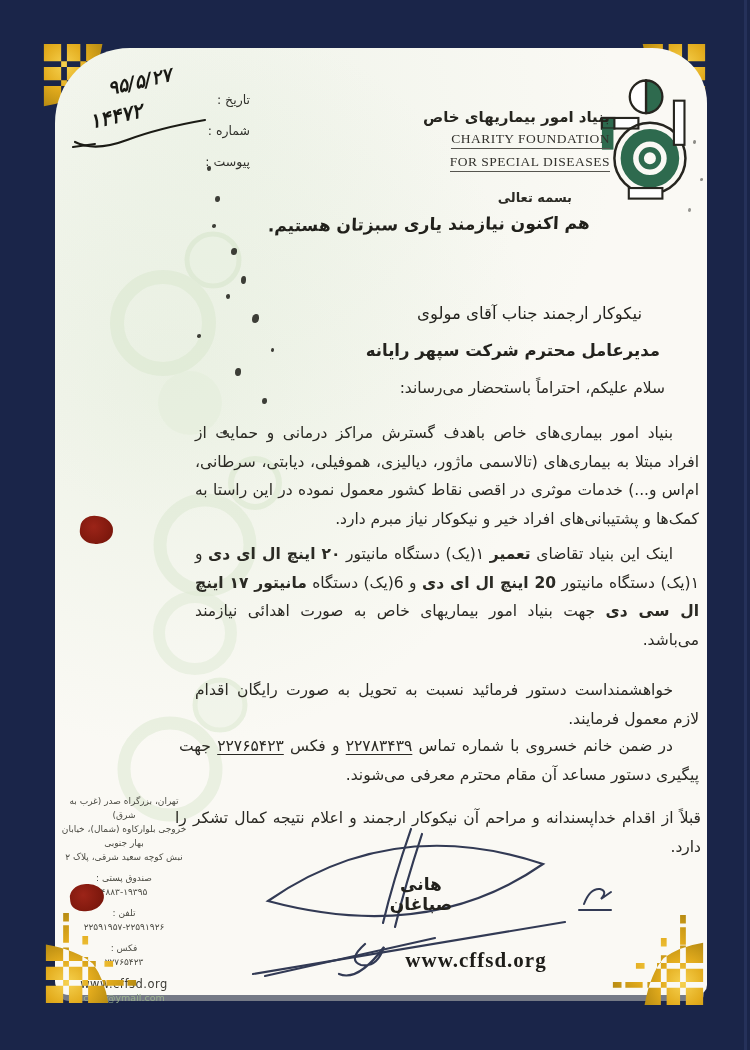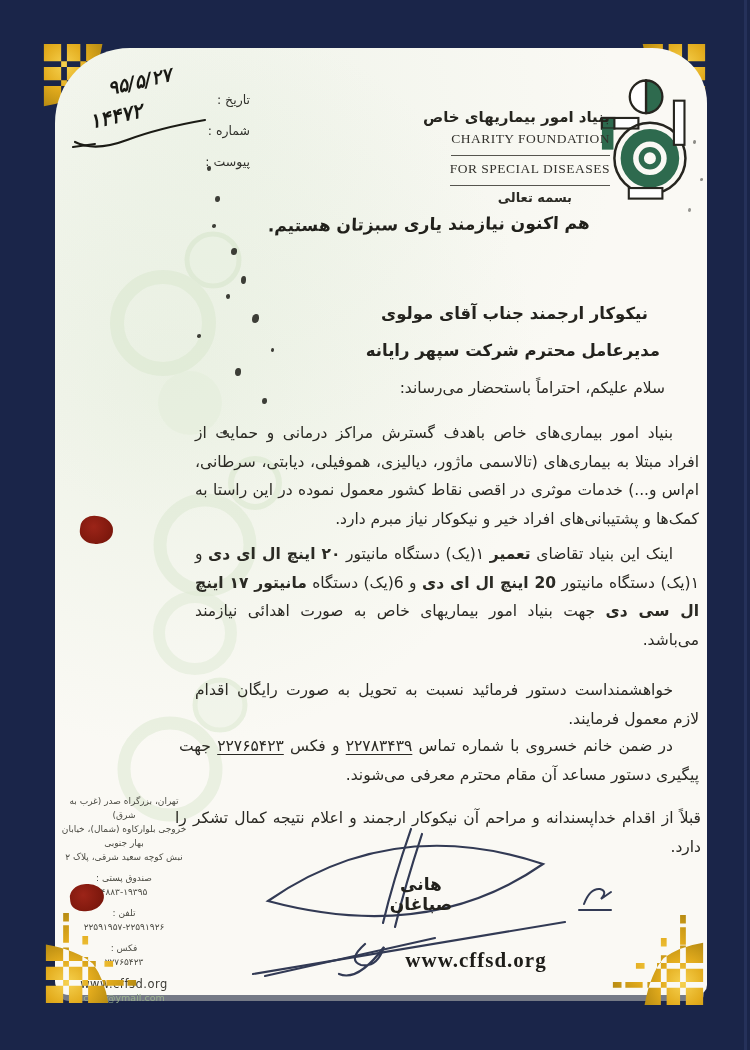--- a/index.html
+++ b/index.html
@@ -34,26 +34,26 @@
     letter-spacing:2px;font-size:19px;transform:rotate(-13deg);white-space:nowrap;direction:ltr;}
   .hand.date{left:52px;top:22px;}
   .hand.num{left:34px;top:56px;font-size:20px;}
   .swash{position:absolute;left:16px;top:66px;}
   
   .logo{position:absolute;left:545px;top:28px;width:96px;height:130px;}
   .orgblock{position:absolute;right:97px;top:60px;text-align:right;color:#26251f;}
   .org-fa{font-size:15px;font-weight:bold;letter-spacing:0;}
   .org-en{direction:ltr;font-family:"Liberation Serif","DejaVu Serif",serif;
     font-size:13.5px;letter-spacing:.5px;color:#33322d;margin-top:5px;}
-  .org-en span{display:inline-block;border-bottom:1.3px solid #56554f;padding-bottom:8px;}
+  .org-en span{display:inline-block;border-bottom:1.3px solid #56554f;padding-bottom:1px;}
   .basmala{position:absolute;right:135px;top:142px;font-size:13px;font-weight:bold;color:#2c2b25;}
   .motto{position:absolute;right:117px;top:166px;font-size:17px;font-weight:bold;
     color:#21201b;transform:skewX(-3deg) rotate(-.5deg);}
   
-  .r1{position:absolute;right:59px;top:256px;font-size:16.5px;font-weight:bold;color:#24231e;}
+  .r1{position:absolute;right:65px;top:256px;font-size:16.5px;font-weight:normal;color:#24231e;}
   .r2{position:absolute;right:47px;top:293px;font-size:16.5px;font-weight:bold;color:#24231e;}
   .salut{position:absolute;right:42px;top:331px;font-size:15.5px;color:#2b2a24;}
   .para{position:absolute;margin:0;font-size:15.5px;line-height:28.5px;color:#2b2a24;
     text-align:justify;}
   .para span.b{font-weight:bold;}
   .para span.u{text-decoration:underline;text-underline-offset:3px;}
   .p1{right:8px;left:140px;top:371px;text-indent:26px;}
   .p2{right:8px;left:140px;top:492px;text-indent:26px;}
   .p3{right:8px;left:140px;top:628px;text-indent:26px;}
   .p4{right:8px;left:124px;top:684px;text-indent:26px;}

